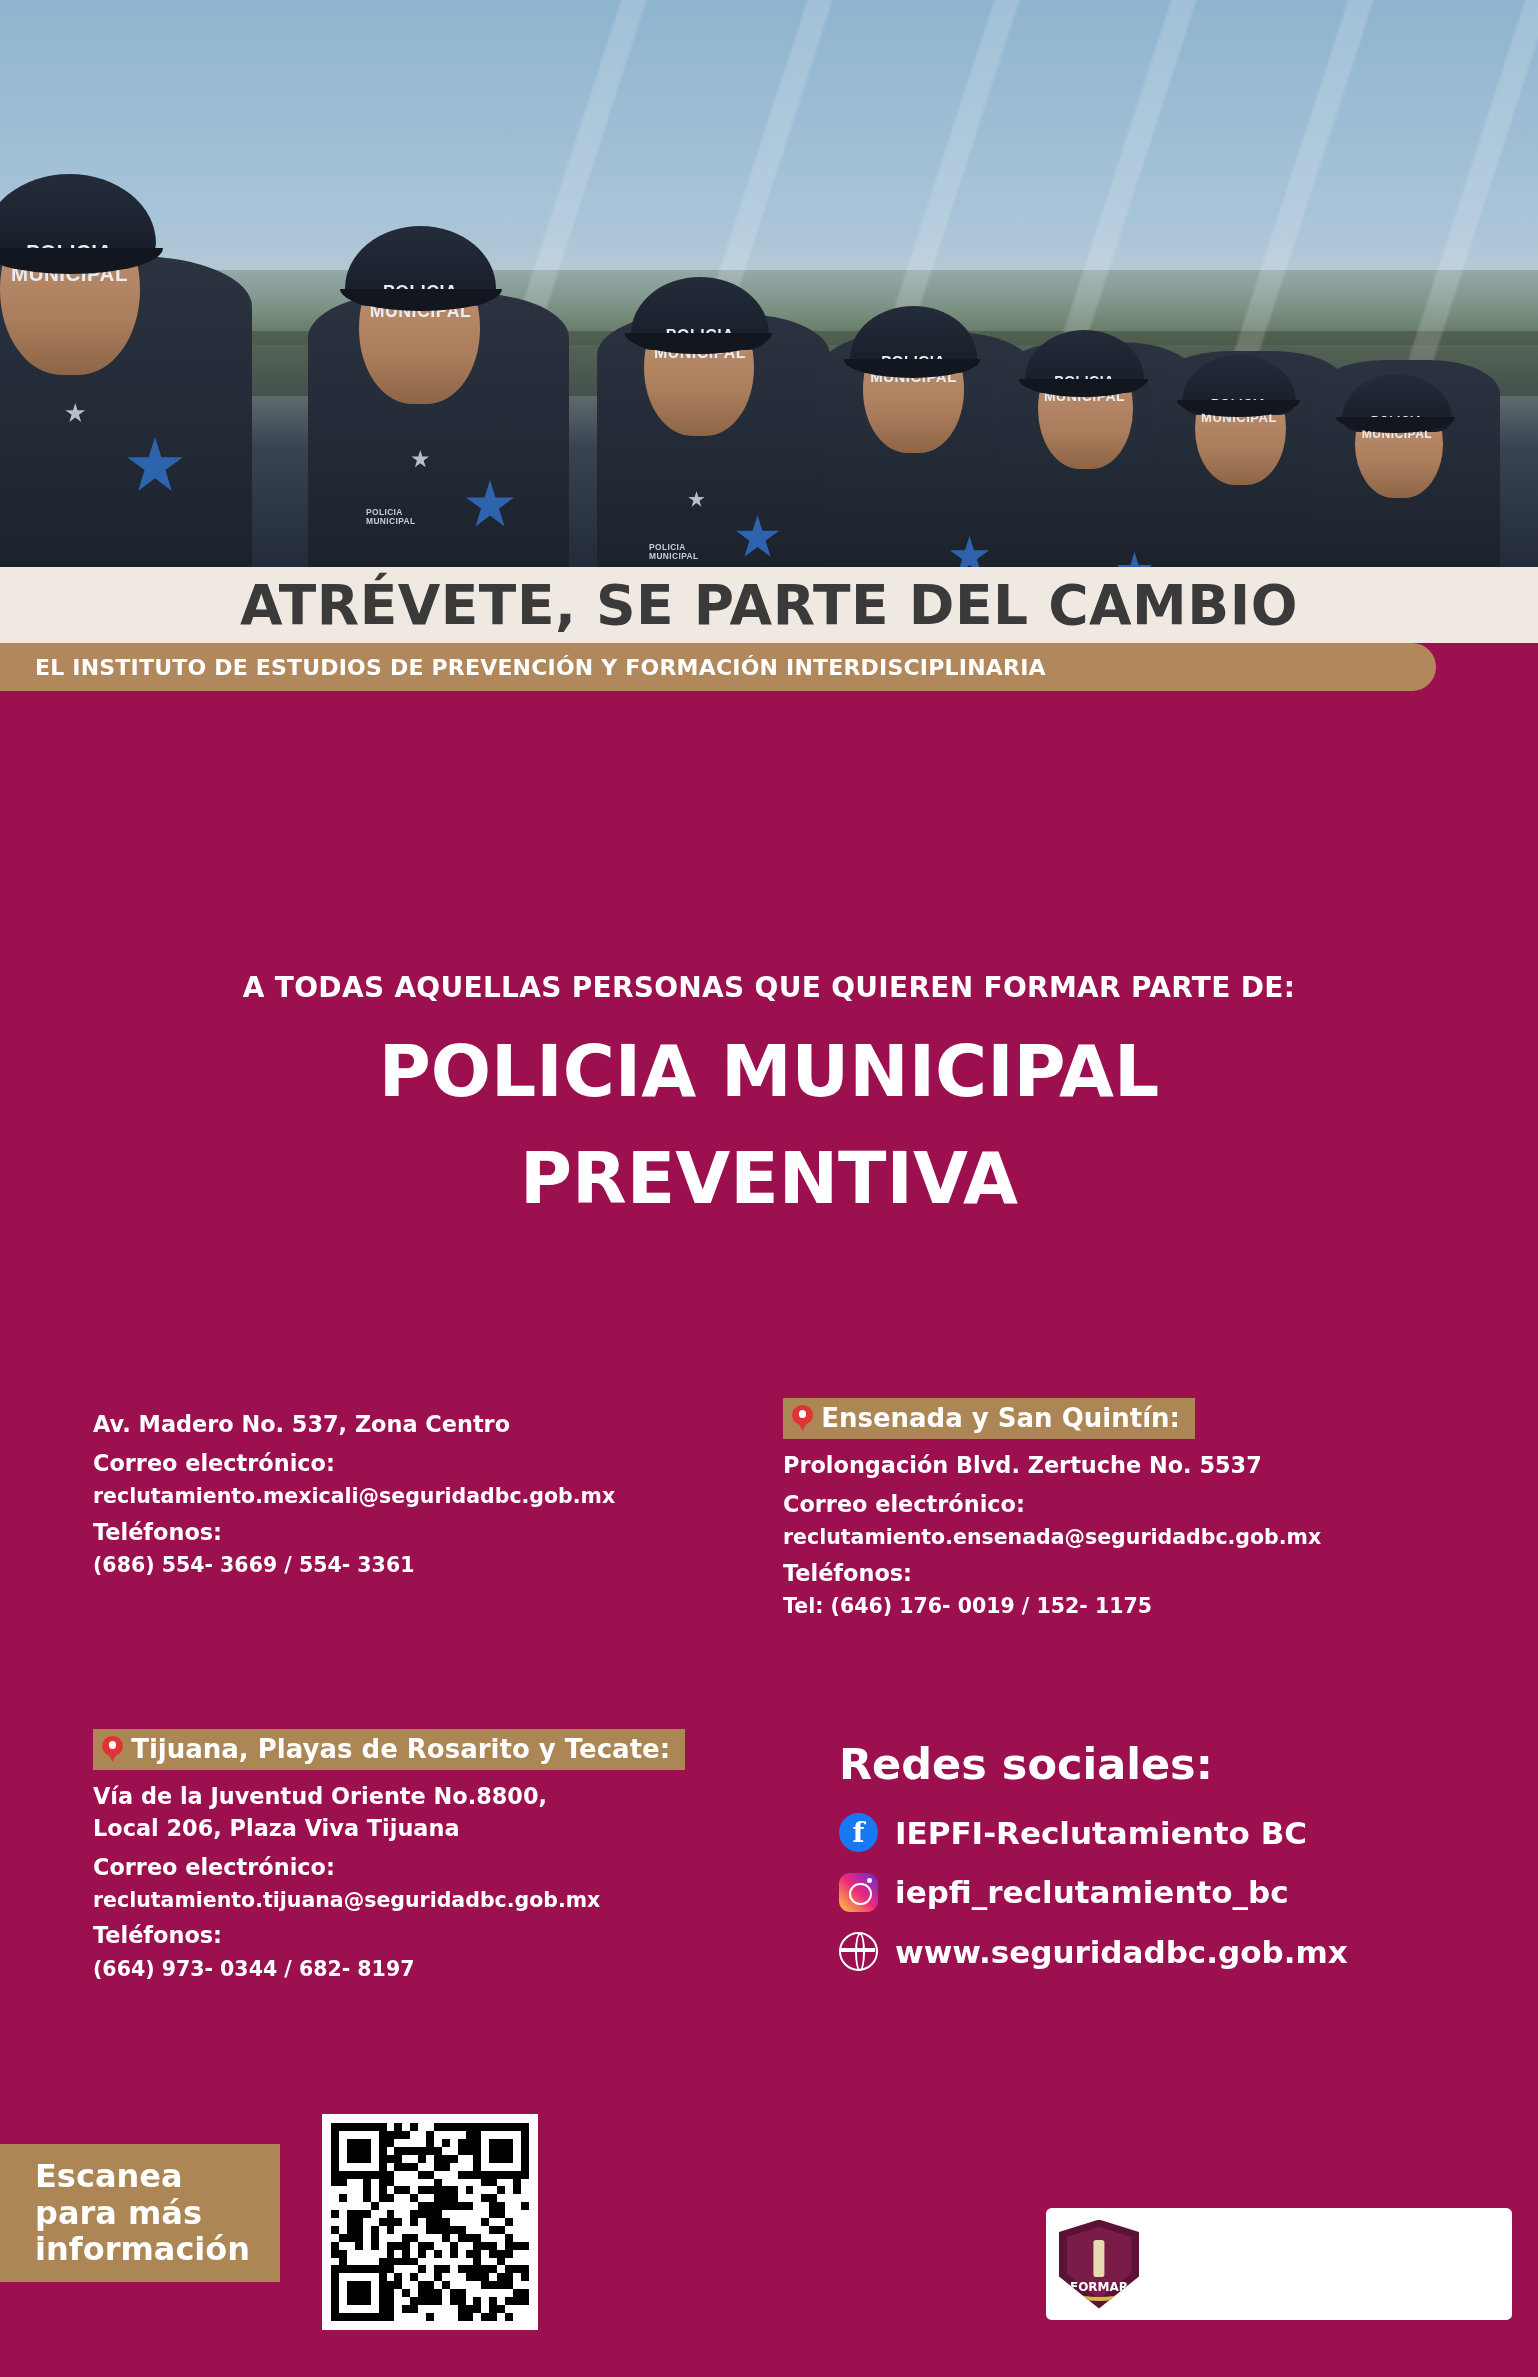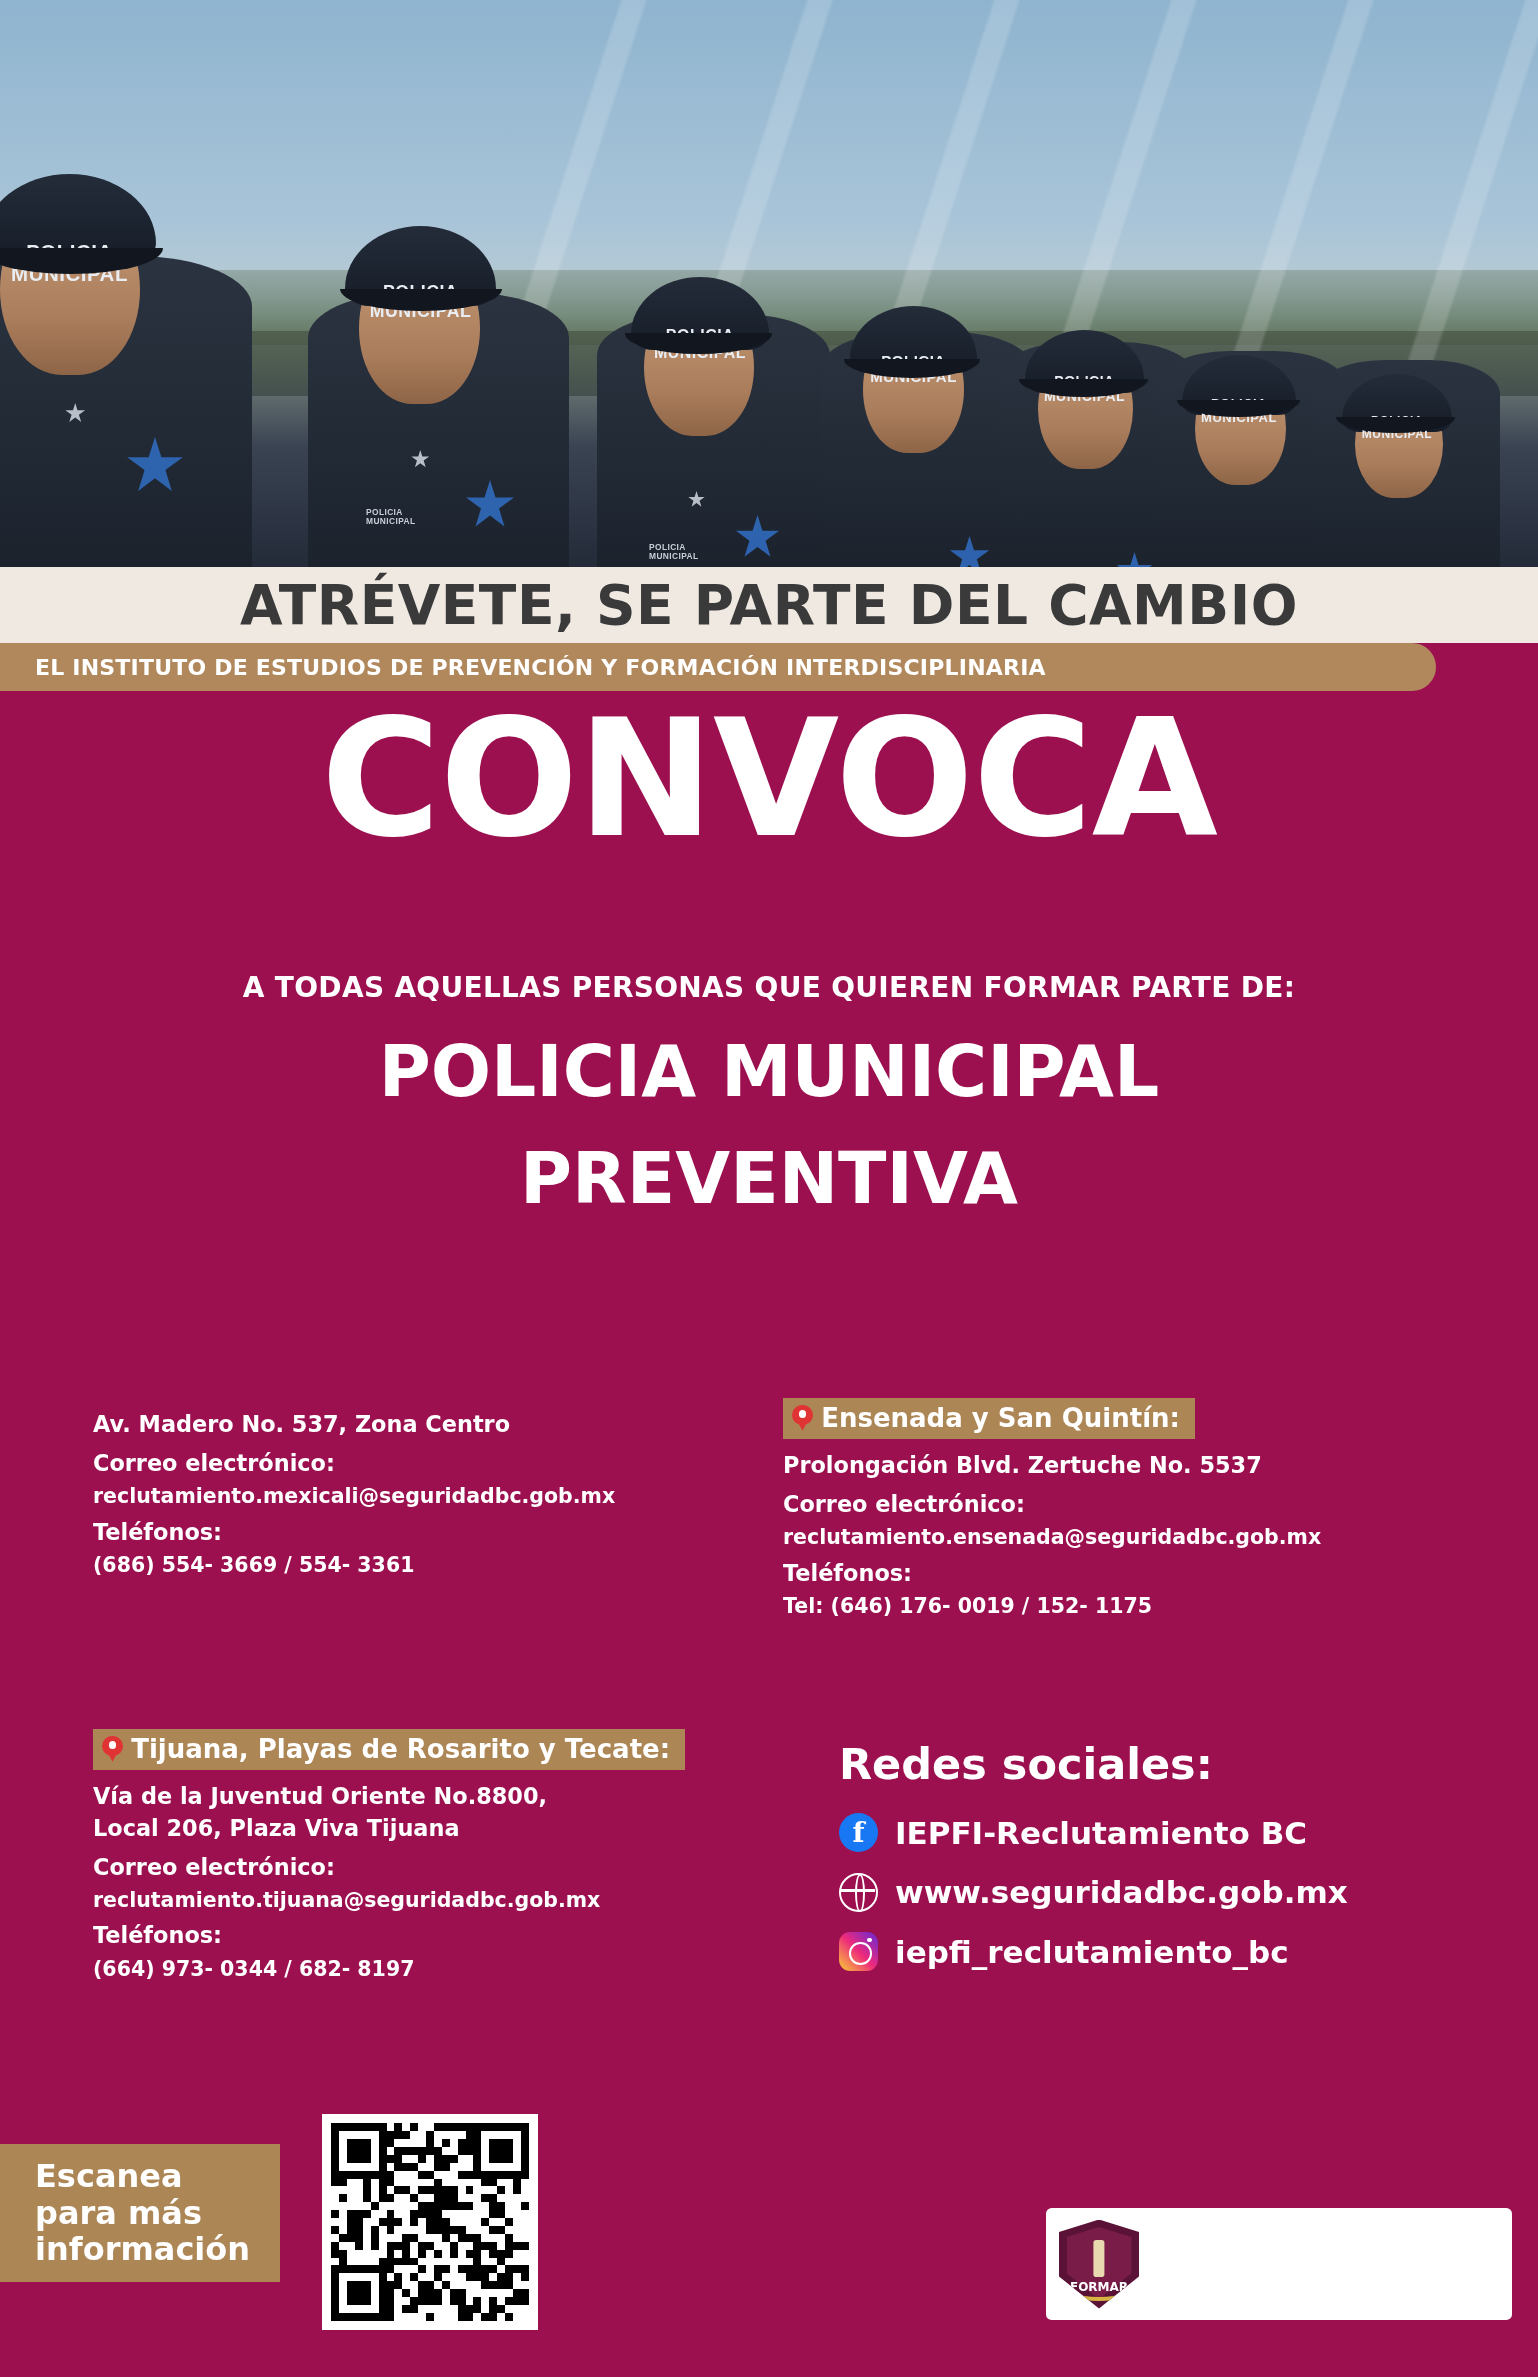--- a/index.html
+++ b/index.html
@@ -511,21 +511,20 @@
   </div>
 
   <div class="banner">
     <div class="banner-text">ATRÉVETE, SE PARTE DEL CAMBIO</div>
   </div>
 
   <div class="subbanner">
     <div class="subbanner-text">EL INSTITUTO DE ESTUDIOS DE PREVENCIÓN Y FORMACIÓN INTERDISCIPLINARIA</div>
   </div>
 
-  <div class="convoca">CONVOCA</div>
   <div class="lead">A TODAS AQUELLAS PERSONAS QUE QUIEREN FORMAR PARTE DE:</div>
   <div class="corp1">POLICIA MUNICIPAL</div>
   <div class="corp2">PREVENTIVA</div>
 
 
   <div class="contact-block" style="left:93px; top:1398px; width:597px;">
     <div class="addr">Av. Madero No. 537, Zona Centro</div>
     <div class="label-bold">Correo electrónico:</div>
     <div class="value">reclutamiento.mexicali@seguridadbc.gob.mx</div>
     <div class="label-bold">Teléfonos:</div>
@@ -563,27 +562,27 @@
 
   <div class="social">
     <div class="social-title">Redes sociales:</div>
 
     <div class="social-row">
       <span class="ic-fb">f</span>
       <span class="txt">IEPFI-Reclutamiento BC</span>
     </div>
 
     <div class="social-row">
+      <span class="ic-ig"></span>
+      <span class="txt">iepfi_reclutamiento_bc</span>
+    </div>
+
+    <div class="social-row">
       <span class="ic-web"></span>
       <span class="txt">www.seguridadbc.gob.mx</span>
-    </div>
-
-    <div class="social-row">
-      <span class="ic-ig"></span>
-      <span class="txt">iepfi_reclutamiento_bc</span>
     </div>
   </div>
 
   <div class="scan-box">
     <div class="scan-text">
       <span>Escanea</span><br>
       <span>para más</span><br>
       <span>información</span>
     </div>
   </div>

